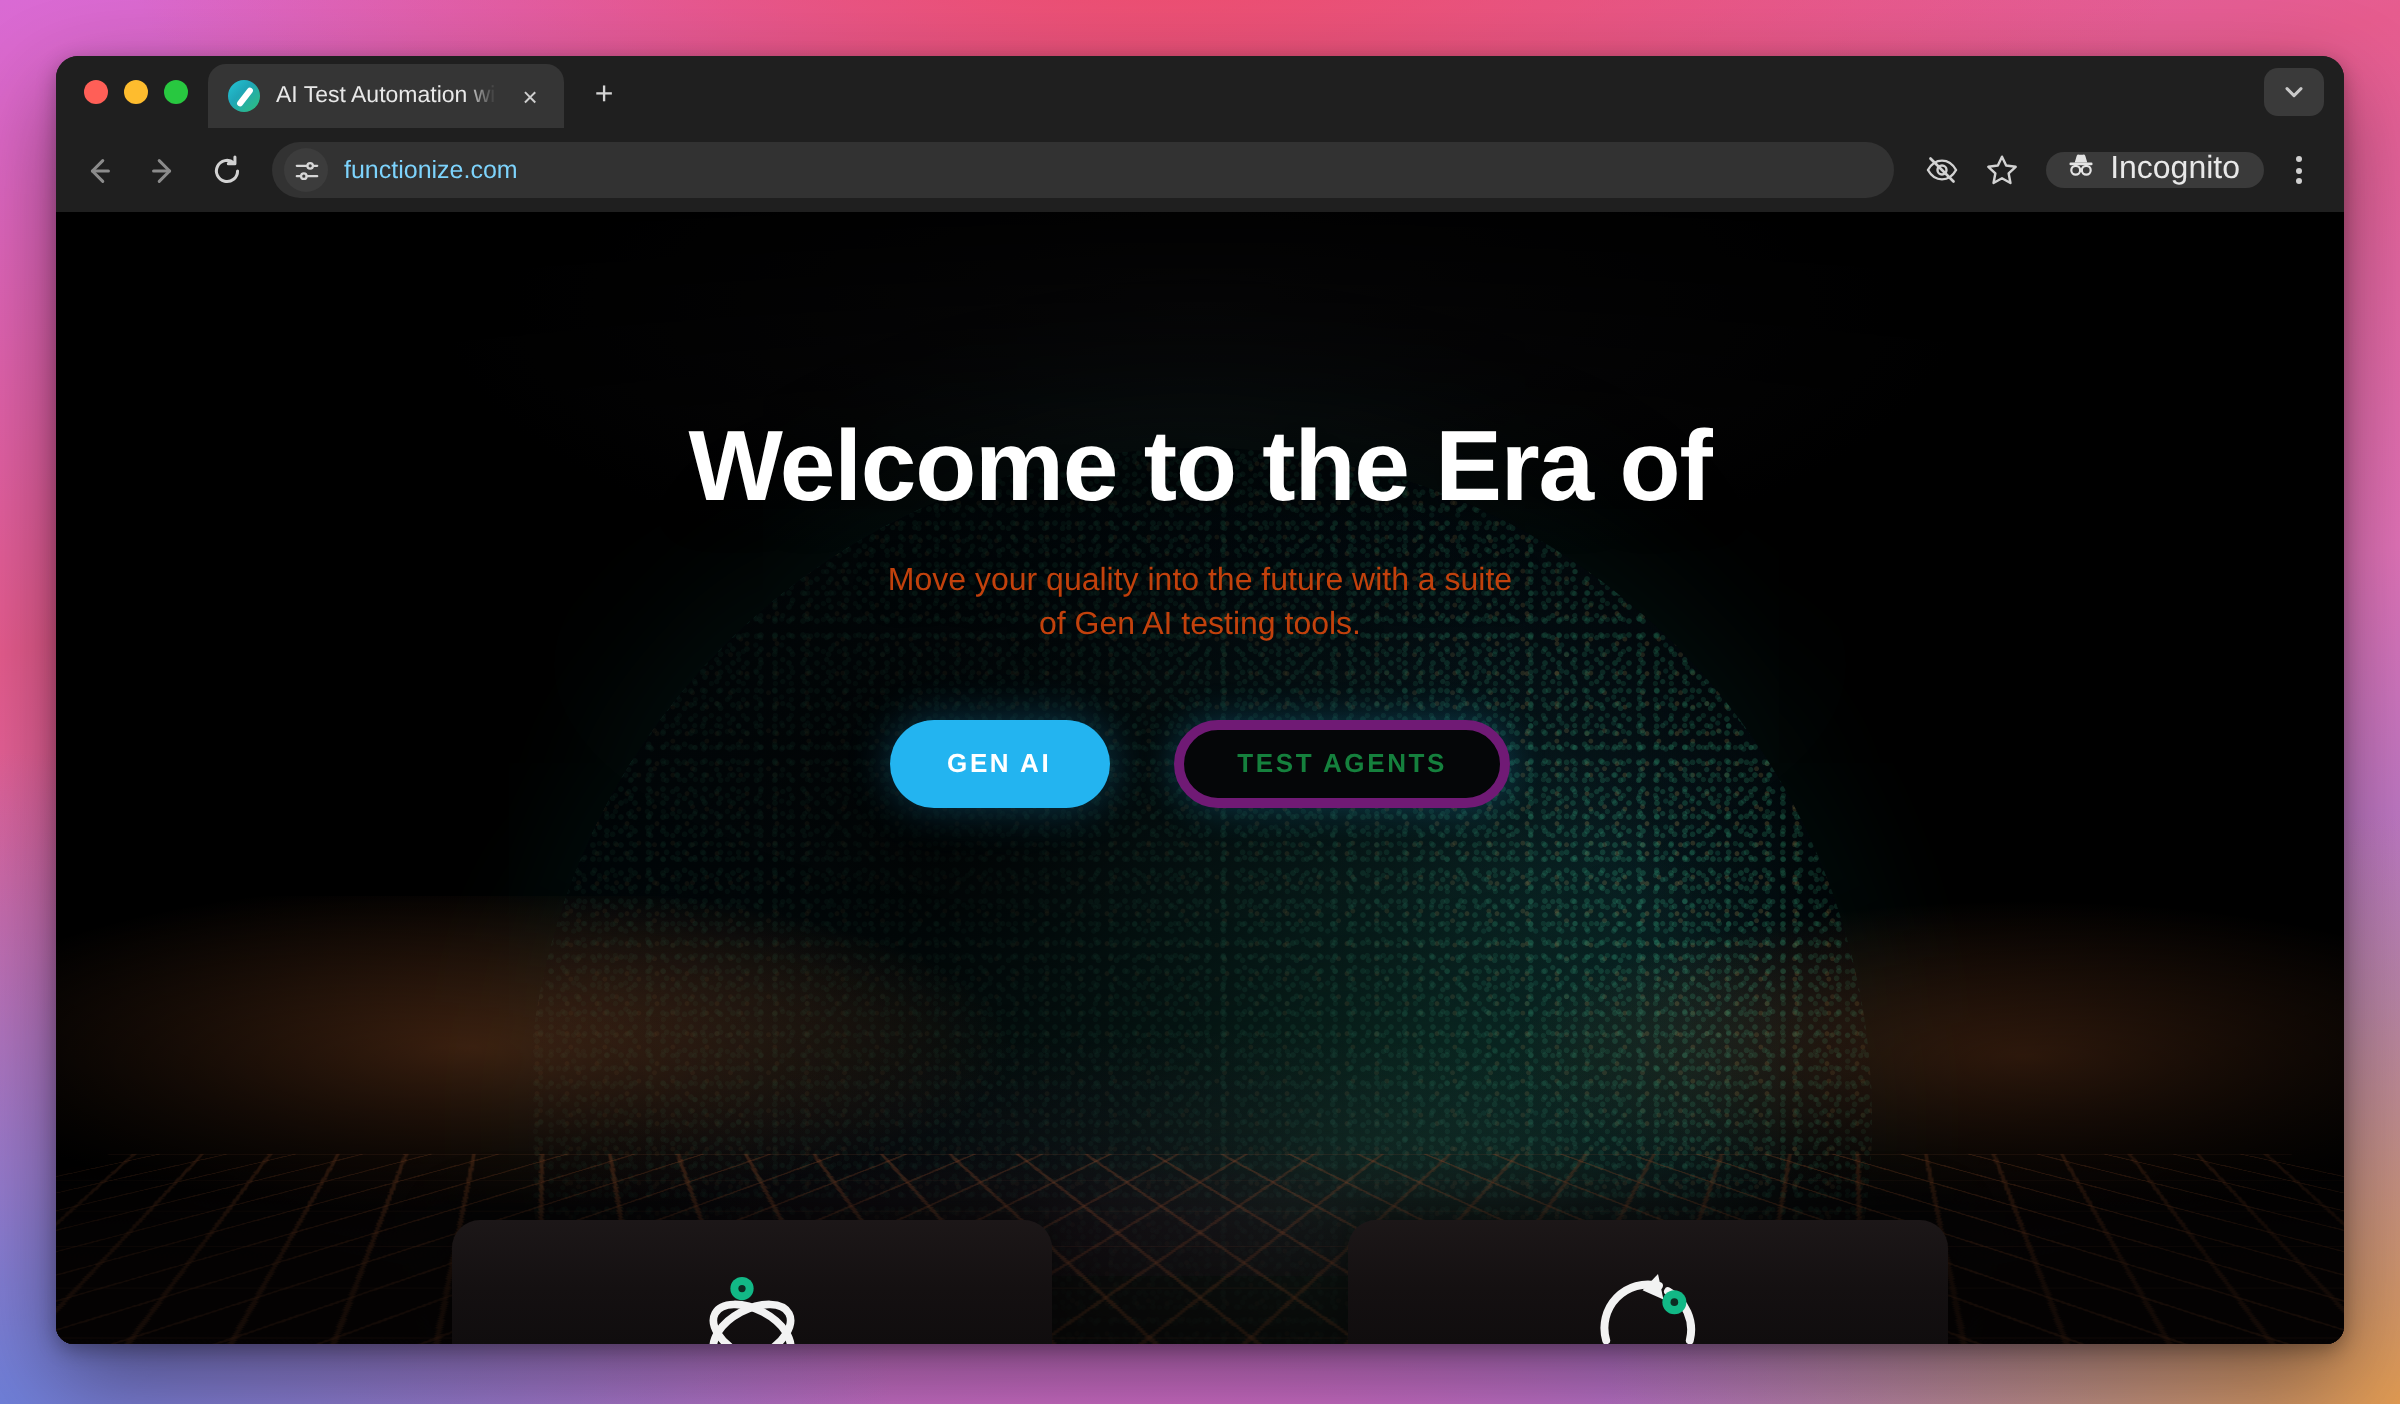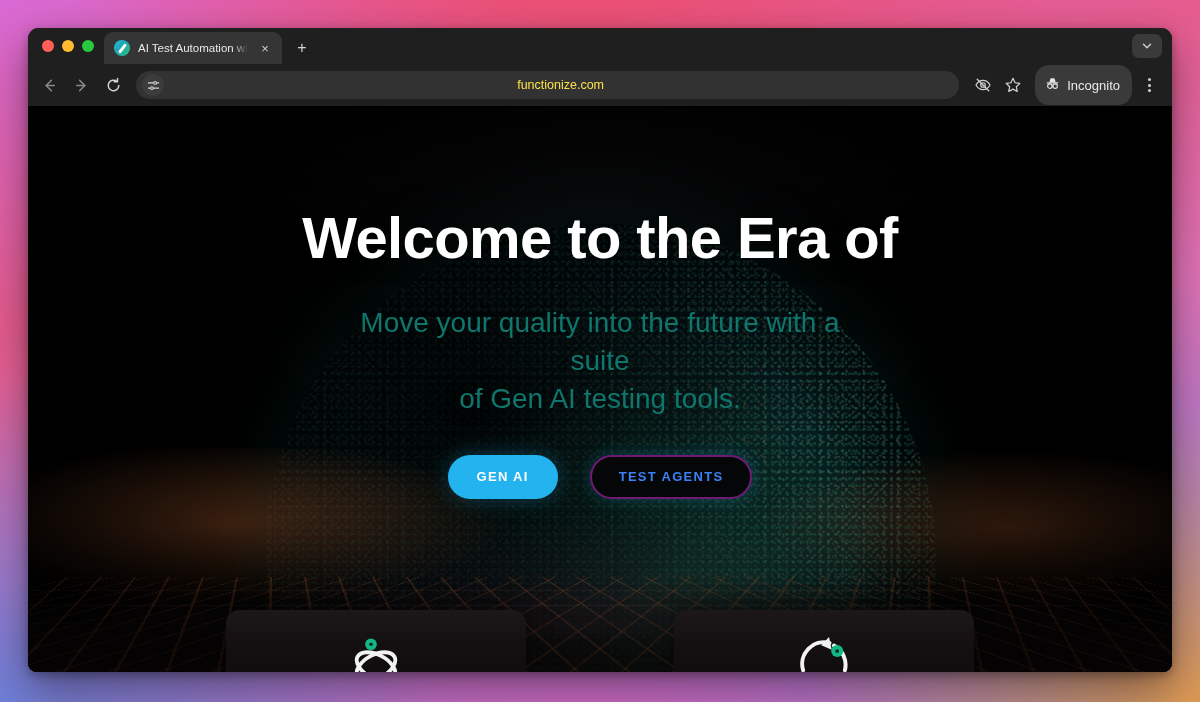--- a/index.html
+++ b/index.html
@@ -156,49 +156,48 @@
     min-width: 0;
   }
   .omni-tune {
     width: 22px; height: 22px;
     border-radius: 50%;
     background: #3c3c3c;
     display: flex; align-items: center; justify-content: center;
     flex: 0 0 22px;
   }
   .omni-url {
-    color: #fde047;
+    color: #7dd3fc;
     font-size: 12.5px;
     white-space: nowrap;
     overflow: hidden;
     text-overflow: ellipsis;
     border: none;
     background: transparent;
     outline: none;
     width: 100%;
     font-family: "Liberation Sans", sans-serif;
-    text-align: center;
   }
   .toolbar-icon {
     width: 28px; height: 28px;
     display: flex; align-items: center; justify-content: center;
     flex: 0 0 28px;
     border-radius: 50%;
   }
   .incognito-pill {
-    height: 40px;
+    height: 18px;
     display: flex;
     align-items: center;
     gap: 6px;
     padding: 0 12px 0 9px;
     margin-left: 6px;
     background: #3a3a3a;
     border-radius: 14px;
     color: #e8e8e8;
-    font-size: 13px;
+    font-size: 16px;
     white-space: nowrap;
   }
   .kebab {
     width: 26px; height: 28px;
     display: flex; flex-direction: column;
     align-items: center; justify-content: center;
     gap: 2.5px;
     margin-left: 2px;
     flex: 0 0 26px;
   }
@@ -306,31 +305,31 @@
     position: absolute;
     inset: 0;
     display: flex;
     flex-direction: column;
     align-items: center;
     padding-top: 98px;
     text-align: center;
   }
   .hero-title {
     color: #ffffff;
-    font-size: 58px;
+    font-size: 50px;
     font-weight: 700;
     line-height: 1.16;
     letter-spacing: -0.6px;
     max-width: 640px;
     text-shadow: 0 2px 22px rgba(0,0,0,0.65);
   }
   .hero-sub {
-    margin-top: 33px;
-    color: #0f766e;
-    font-size: 28px;
+    margin-top: 18px;
+    color: #c2410c;
+    font-size: 16px;
     font-weight: 400;
     line-height: 1.36;
     max-width: 520px;
     text-shadow: 0 2px 16px rgba(0,0,0,0.6);
   }
   .hero-cta {
     margin-top: 36px;
     display: flex;
     align-items: flex-end;
     gap: 32px;
@@ -348,23 +347,23 @@
     white-space: nowrap;
   }
   .btn-primary {
     background: #23b4f0;
     color: #ffffff;
     padding: 0 29px;
     box-shadow: 0 0 22px rgba(35,180,240,0.30);
   }
   .btn-outline {
     background: #050608;
-    color: #3b82f6;
+    color: #15803d;
     padding: 11px 27px;
-    border: 2px solid #701a75;
+    border: 5px solid #701a75;
     box-shadow: 0 0 18px rgba(35,180,240,0.26);
   }
 
   
   .cards {
     position: absolute;
     left: 0; right: 0;
     bottom: 0;
     display: flex;
     justify-content: center;

